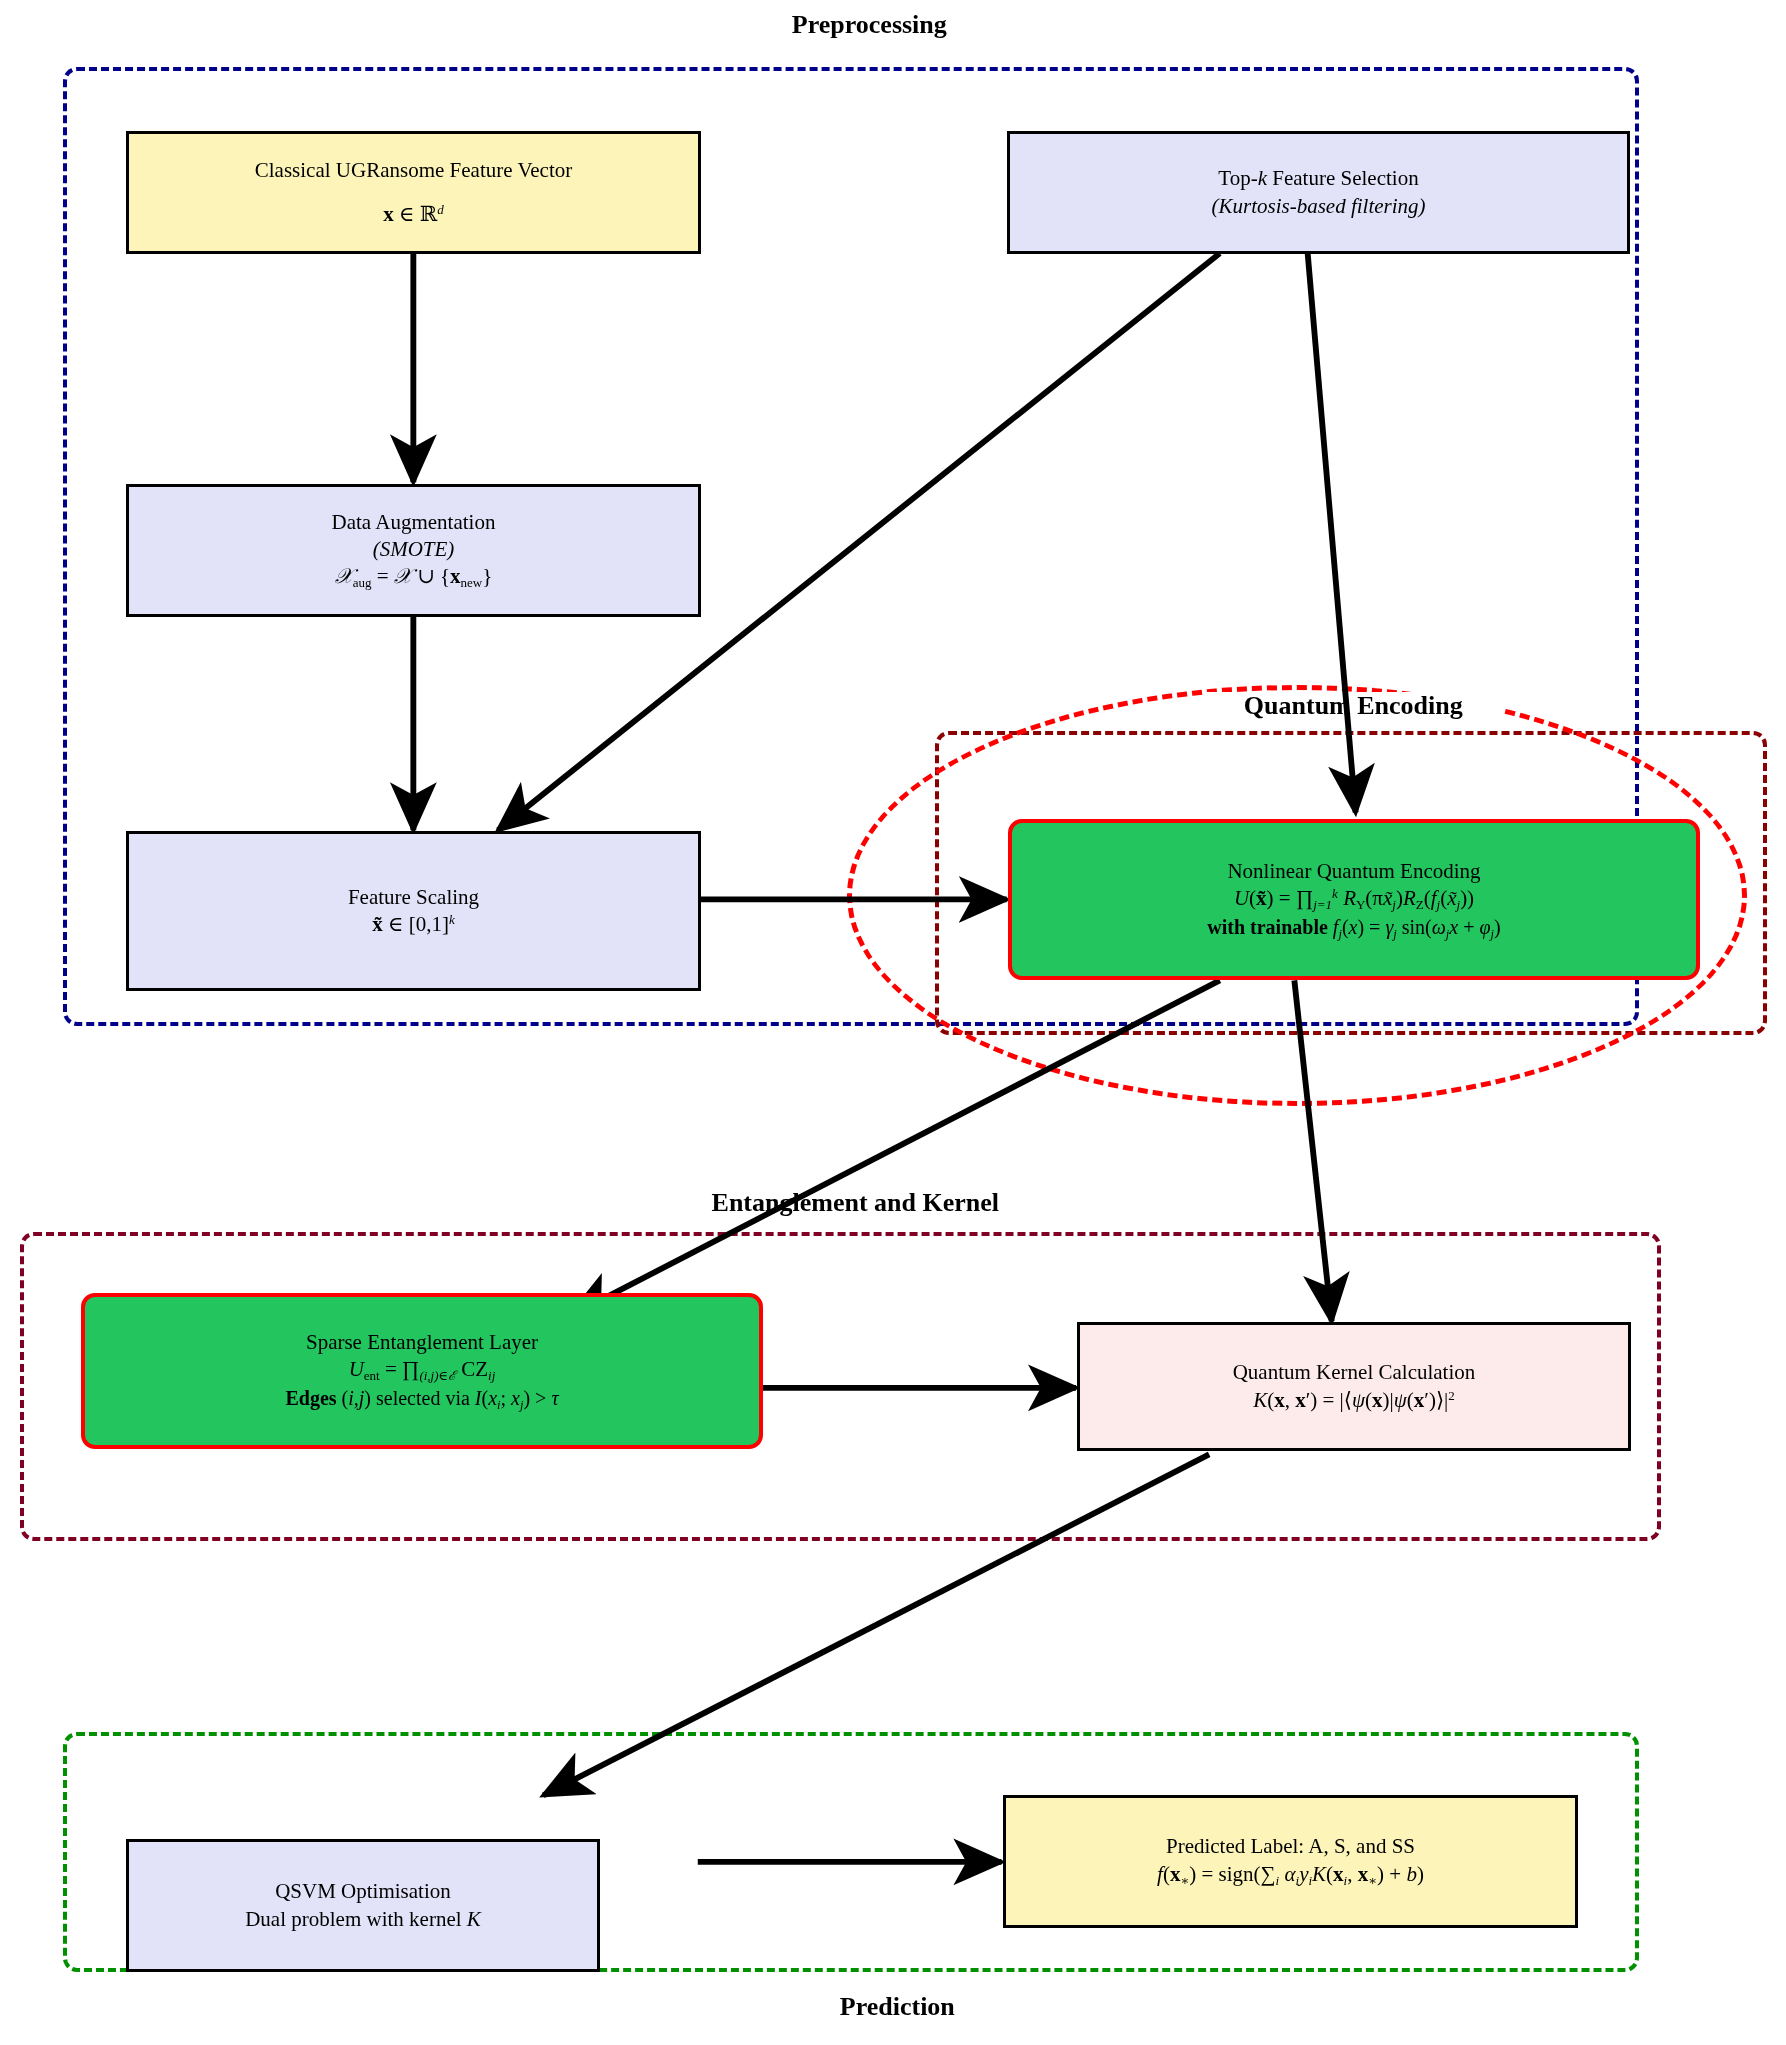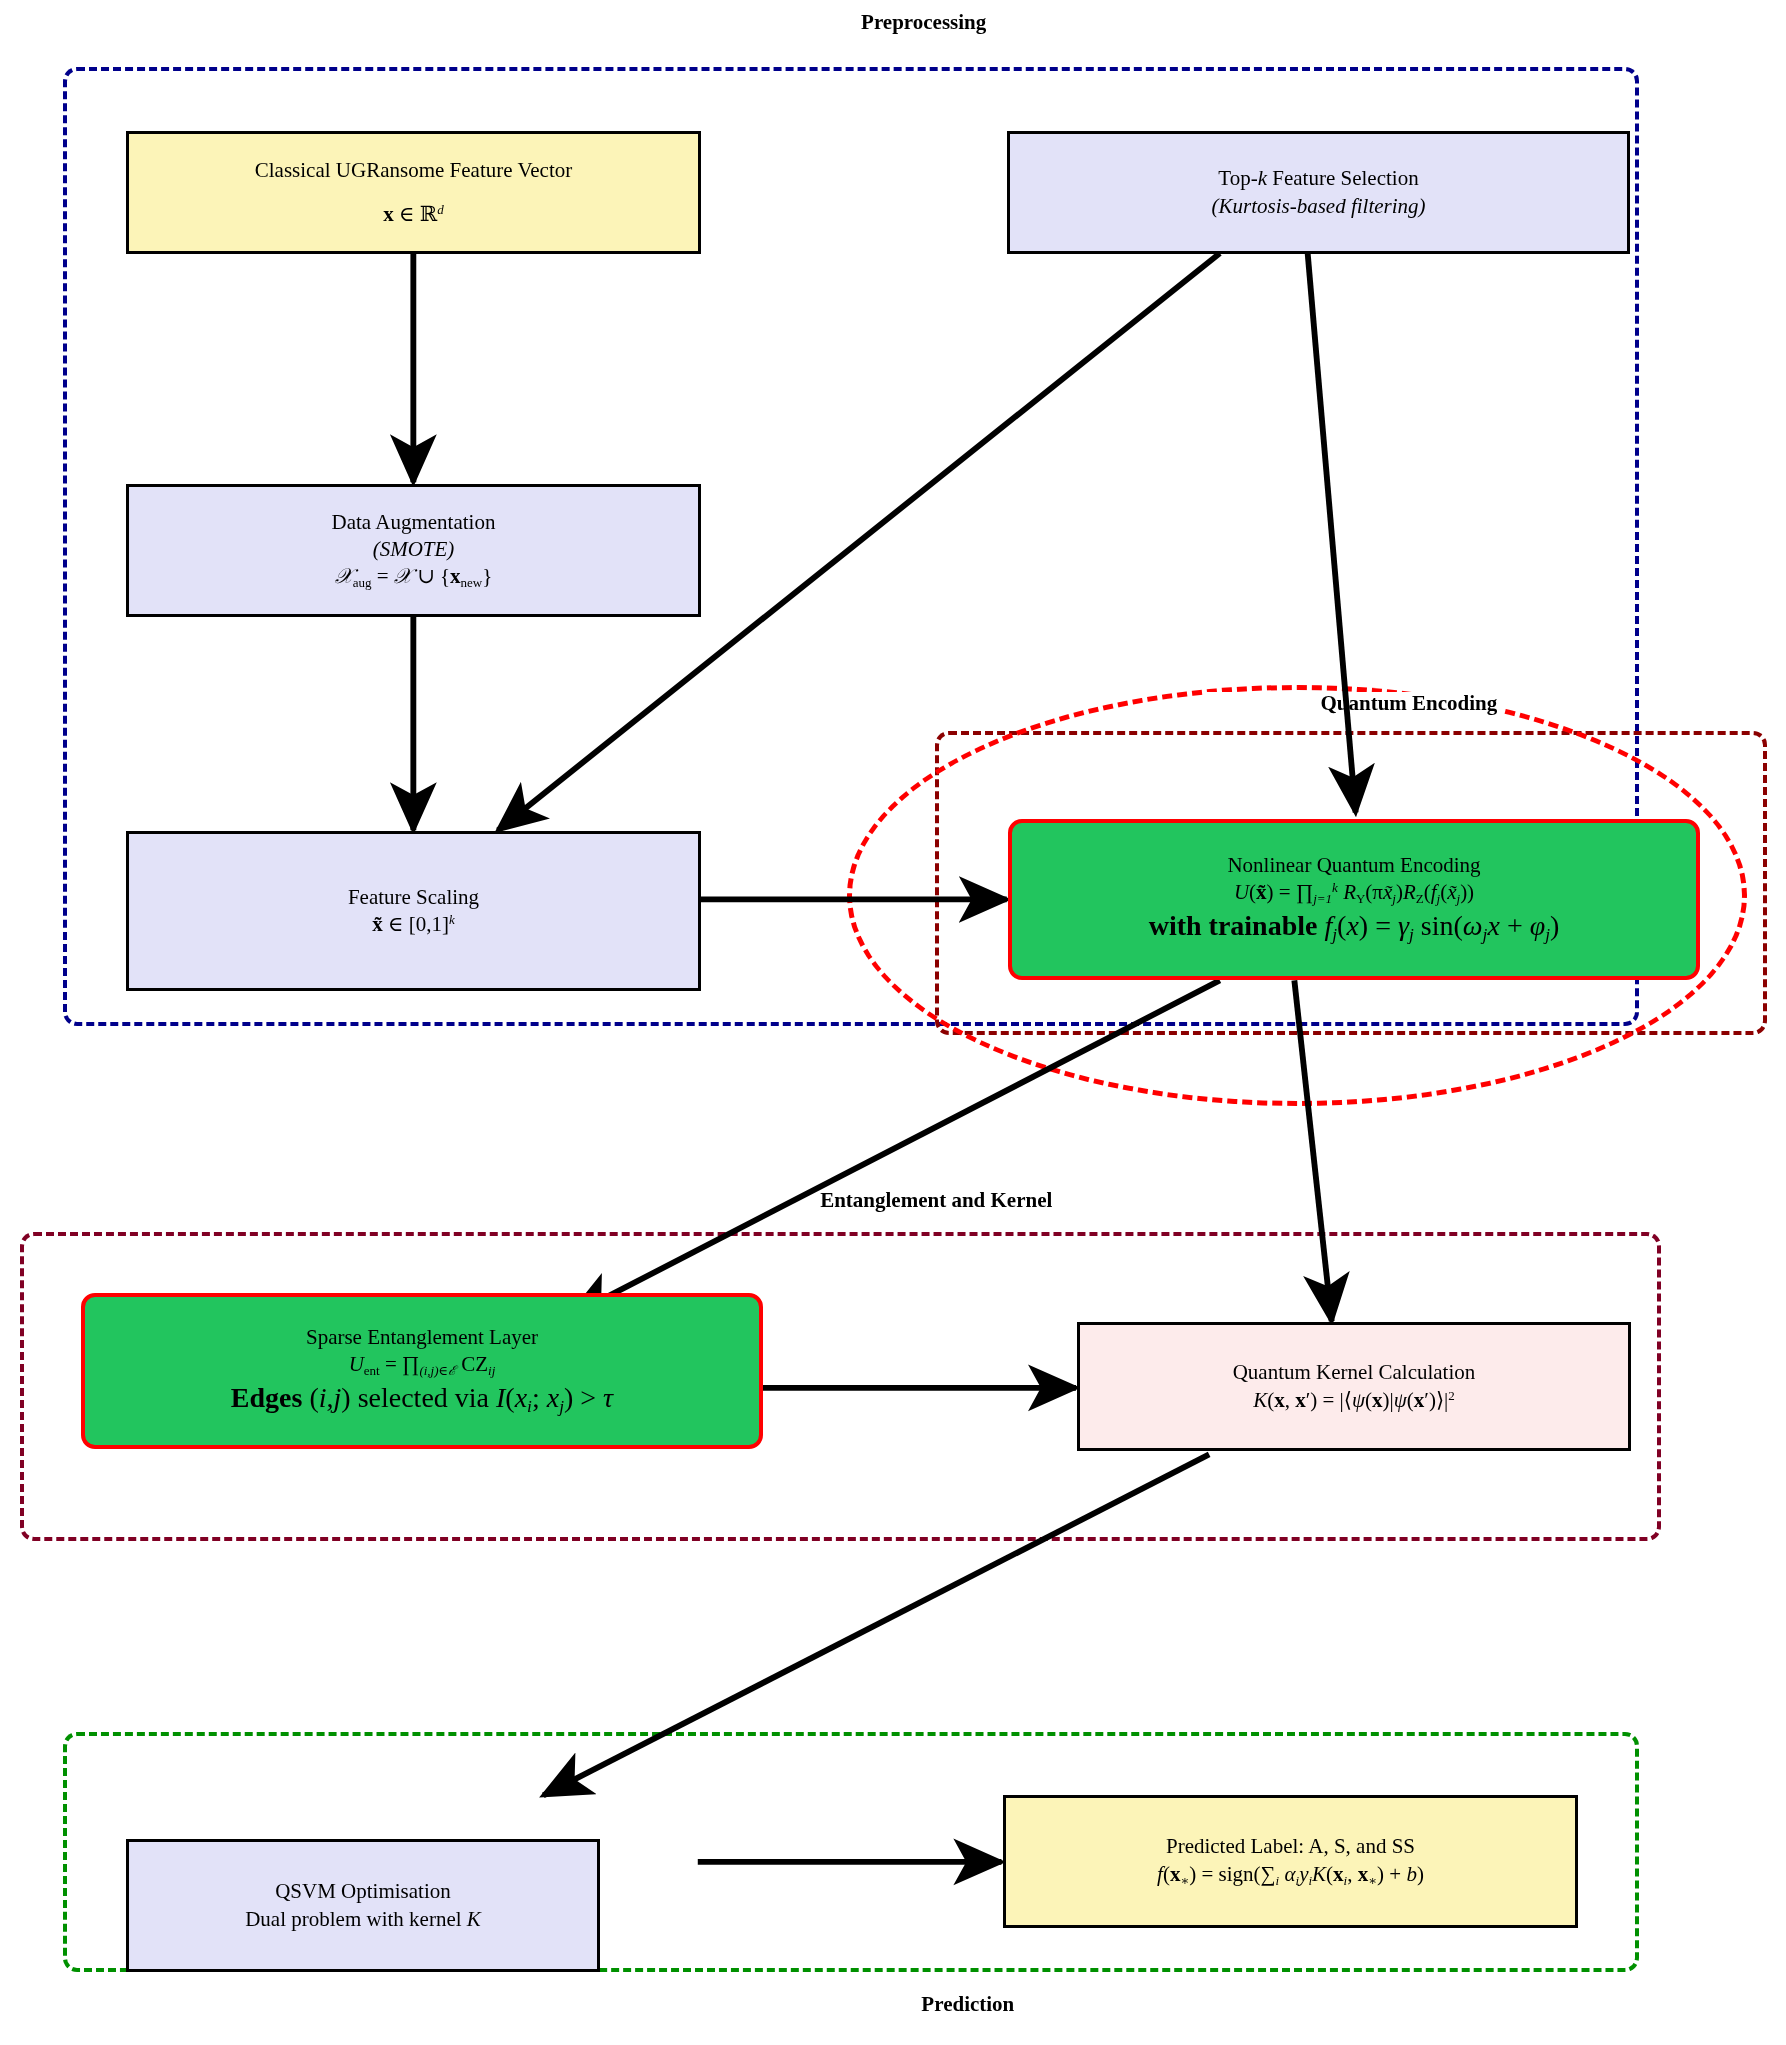--- a/index.html
+++ b/index.html
@@ -10,35 +10,35 @@
   .group{position:absolute;box-sizing:border-box;background:transparent;}
   .g-pre   {border:4.8px dashed #00008B; border-radius:14px;}
   .g-qe    {border:4.8px dashed #8B0000; border-radius:14px;}
   .g-ent   {border:4.8px dashed #800024; border-radius:14px;}
   .g-pred  {border:4.8px dashed #009000; border-radius:14px;}
 
   
   .ellipse{position:absolute;box-sizing:border-box;border:5.9px dashed #FF0000;border-radius:50%;background:transparent;}
 
   
-  .gtitle{position:absolute;font-weight:bold;font-size:21px;color:#000;white-space:nowrap;
-          text-align:right;background:#fff;padding:0 5.3px;line-height:1.05;}
+  .gtitle{position:absolute;font-weight:bold;font-size:26px;color:#000;white-space:nowrap;
+          text-align:center;background:#fff;padding:0 5.3px;line-height:1.05;}
 
   
   .node{position:absolute;box-sizing:border-box;display:flex;flex-direction:column;
         align-items:center;justify-content:center;text-align:center;color:#000;
         font-size:21px;line-height:1.30;padding:5.3px 7.5px;}
   .n-yellow{background:#FCF4B8;border:3.7px solid #000000;}
   .n-blue  {background:#E2E2F8;border:3.7px solid #000000;}
   .n-pinkr {background:#22c55e;border:4.8px solid #FF0000;border-radius:14px;}
   .n-pink  {background:#FDEBEB;border:3.7px solid #000000;}
 
   .ln{display:block;white-space:nowrap;}
   .it{font-style:italic;}
-  .big{font-size:28px;}
+  .big{font-size:20px;}
   i.mv{font-style:italic;}
   .sub{font-size:0.62em;vertical-align:-0.30em;}
   .sup{font-size:0.62em;vertical-align:0.55em;}
   .mathy{font-style:italic;}
 
   svg.wires{position:absolute;left:0;top:0;width:1786px;height:2046px;pointer-events:none;}
 </style>
 </head>
 <body>
 

